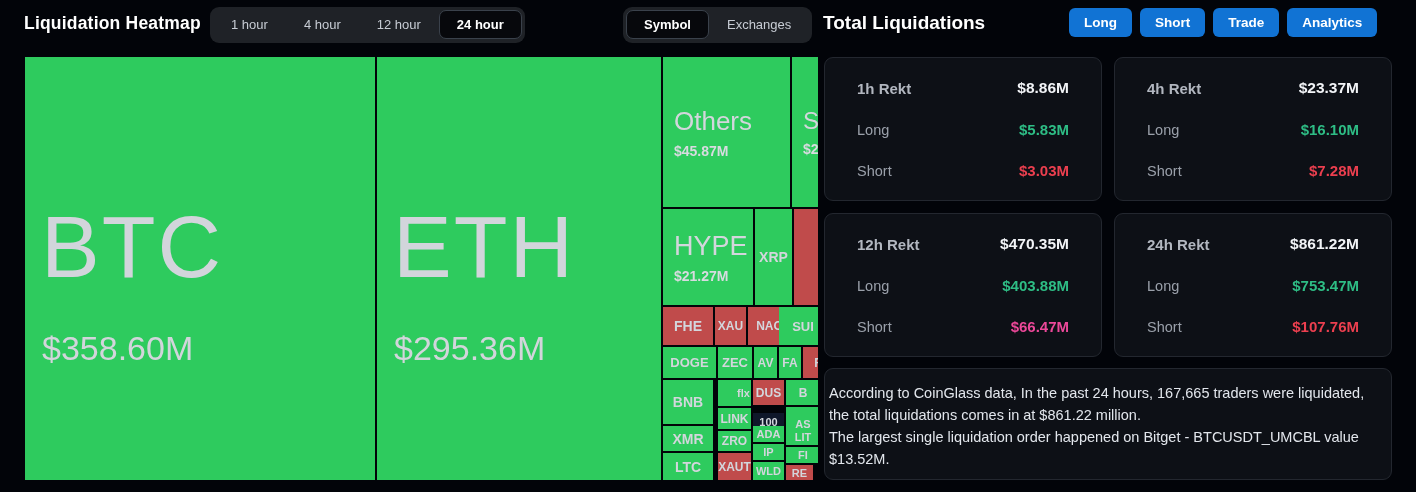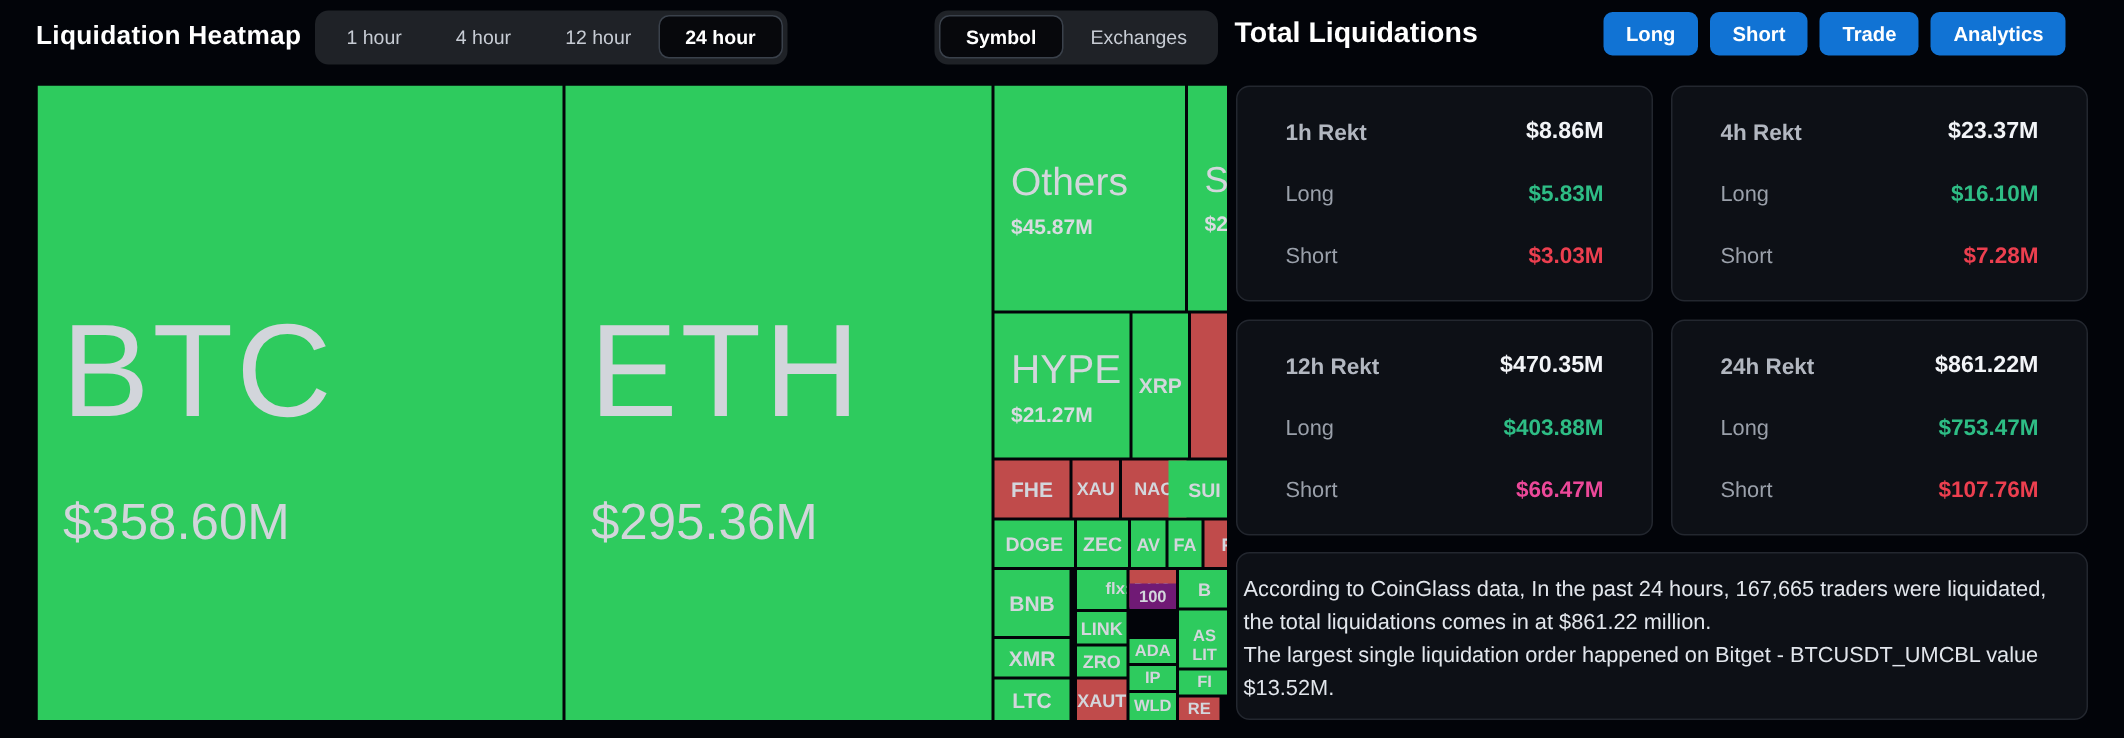--- a/index.html
+++ b/index.html
@@ -151,21 +151,21 @@
       </div>
       <div class="cell cell-sm" style="left: 693px; top: 374px; width: 33px; height: 20px; background: rgb(46, 203, 94); font-size: 12px;">
         <div class="cl">ZRO</div>
       </div>
       <div class="cell cell-sm" style="left: 693px; top: 396px; width: 33px; height: 27px; background: rgb(192, 75, 75); font-size: 12px;">
         <div class="cl">XAUT</div>
       </div>
       <div class="cell cell-sm" style="left: 728px; top: 323px; width: 31px; height: 25px; background: rgb(192, 75, 75); font-size: 12px;">
         <div class="cl">DUS</div>
       </div>
-      <div class="cell cell-sm" style="left: 728px; top: 332px; width: 31px; height: 17px; background: #701a75; font-size: 11px;">
+      <div class="cell cell-sm" style="left: 728px; top: 356px; width: 31px; height: 17px; background: #0f172a; font-size: 11px;">
         <div class="cl">100</div>
       </div>
       <div class="cell cell-sm" style="left: 728px; top: 369px; width: 31px; height: 16px; background: rgb(46, 203, 94); font-size: 11px;">
         <div class="cl">ADA</div>
       </div>
       <div class="cell cell-sm" style="left: 728px; top: 387px; width: 31px; height: 16px; background: rgb(46, 203, 94); font-size: 11px;">
         <div class="cl">IP</div>
       </div>
       <div class="cell cell-sm" style="left: 728px; top: 405px; width: 31px; height: 18px; background: rgb(46, 203, 94); font-size: 11px;">
         <div class="cl">WLD</div>

